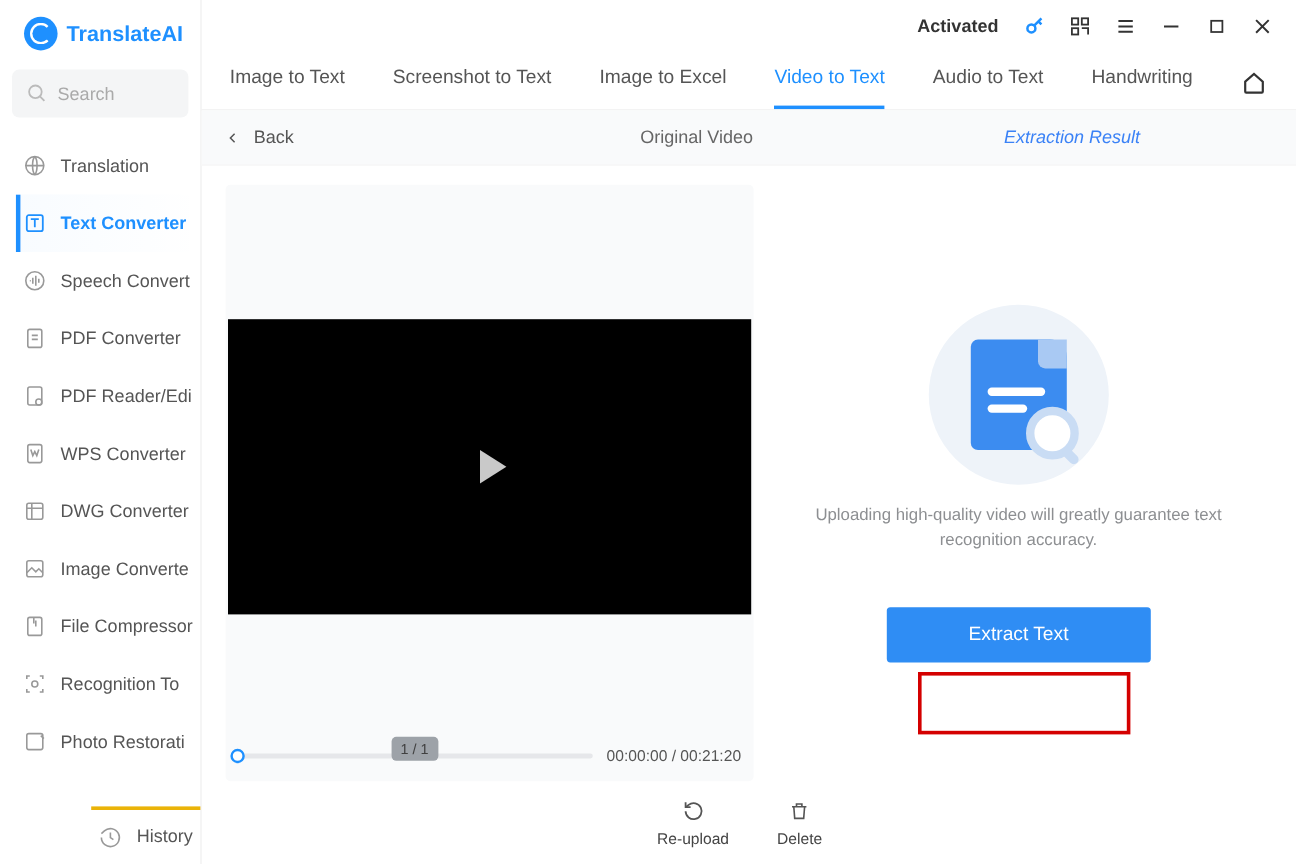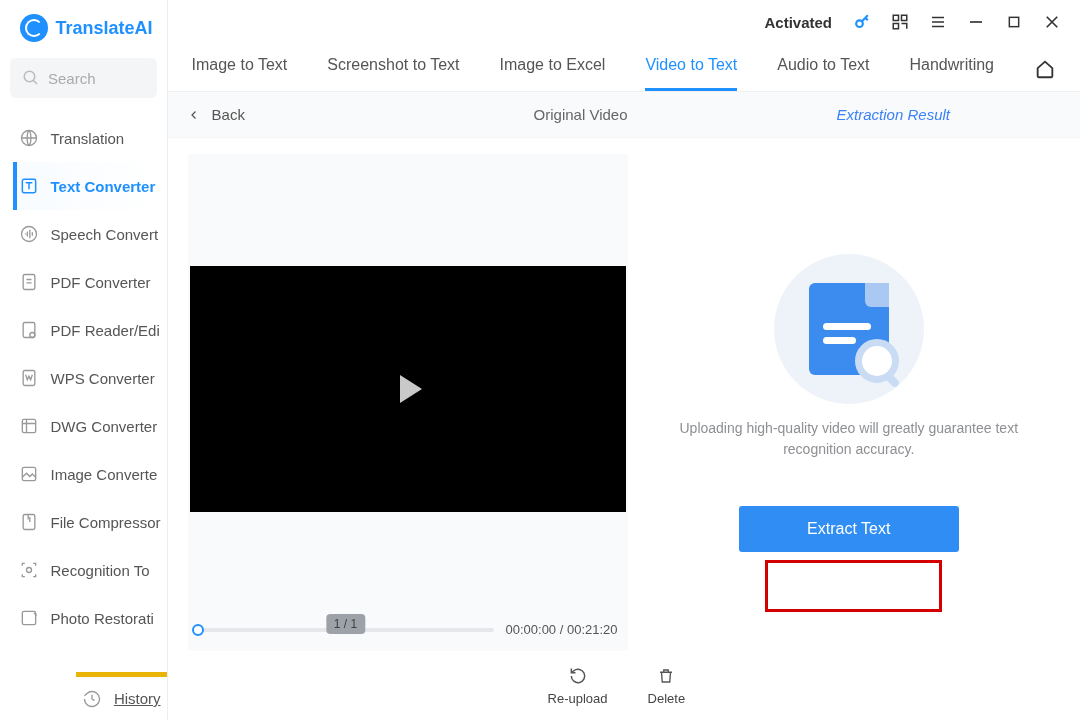--- a/index.html
+++ b/index.html
@@ -194,21 +194,21 @@
         <span class="nicon">
             <svg width="20" height="20" viewBox="0 0 24 24" fill="none" stroke="currentColor" stroke-width="1.6">
               <rect x="4" y="4" width="16" height="16" rx="2"></rect>
               <path d="M18 6l3 3"></path>
             </svg>
           </span>
         <span>Photo Restorati</span>
       </div>
     </nav>
 
-    <div class="nav-item" style="border-top:5px solid #eab308;text-decoration:underline;">
+    <div class="nav-item" style="border-top:3px solid #eab308;">
       <span class="nicon">
           <svg width="20" height="20" viewBox="0 0 24 24" fill="none" stroke="currentColor" stroke-width="1.6">
             <path d="M3 12a9 9 0 1 0 3-6.7L3 8"></path>
             <path d="M12 7v5l3 2"></path>
           </svg>
         </span>
       <span>History</span>
     </div>
   </aside>
 

